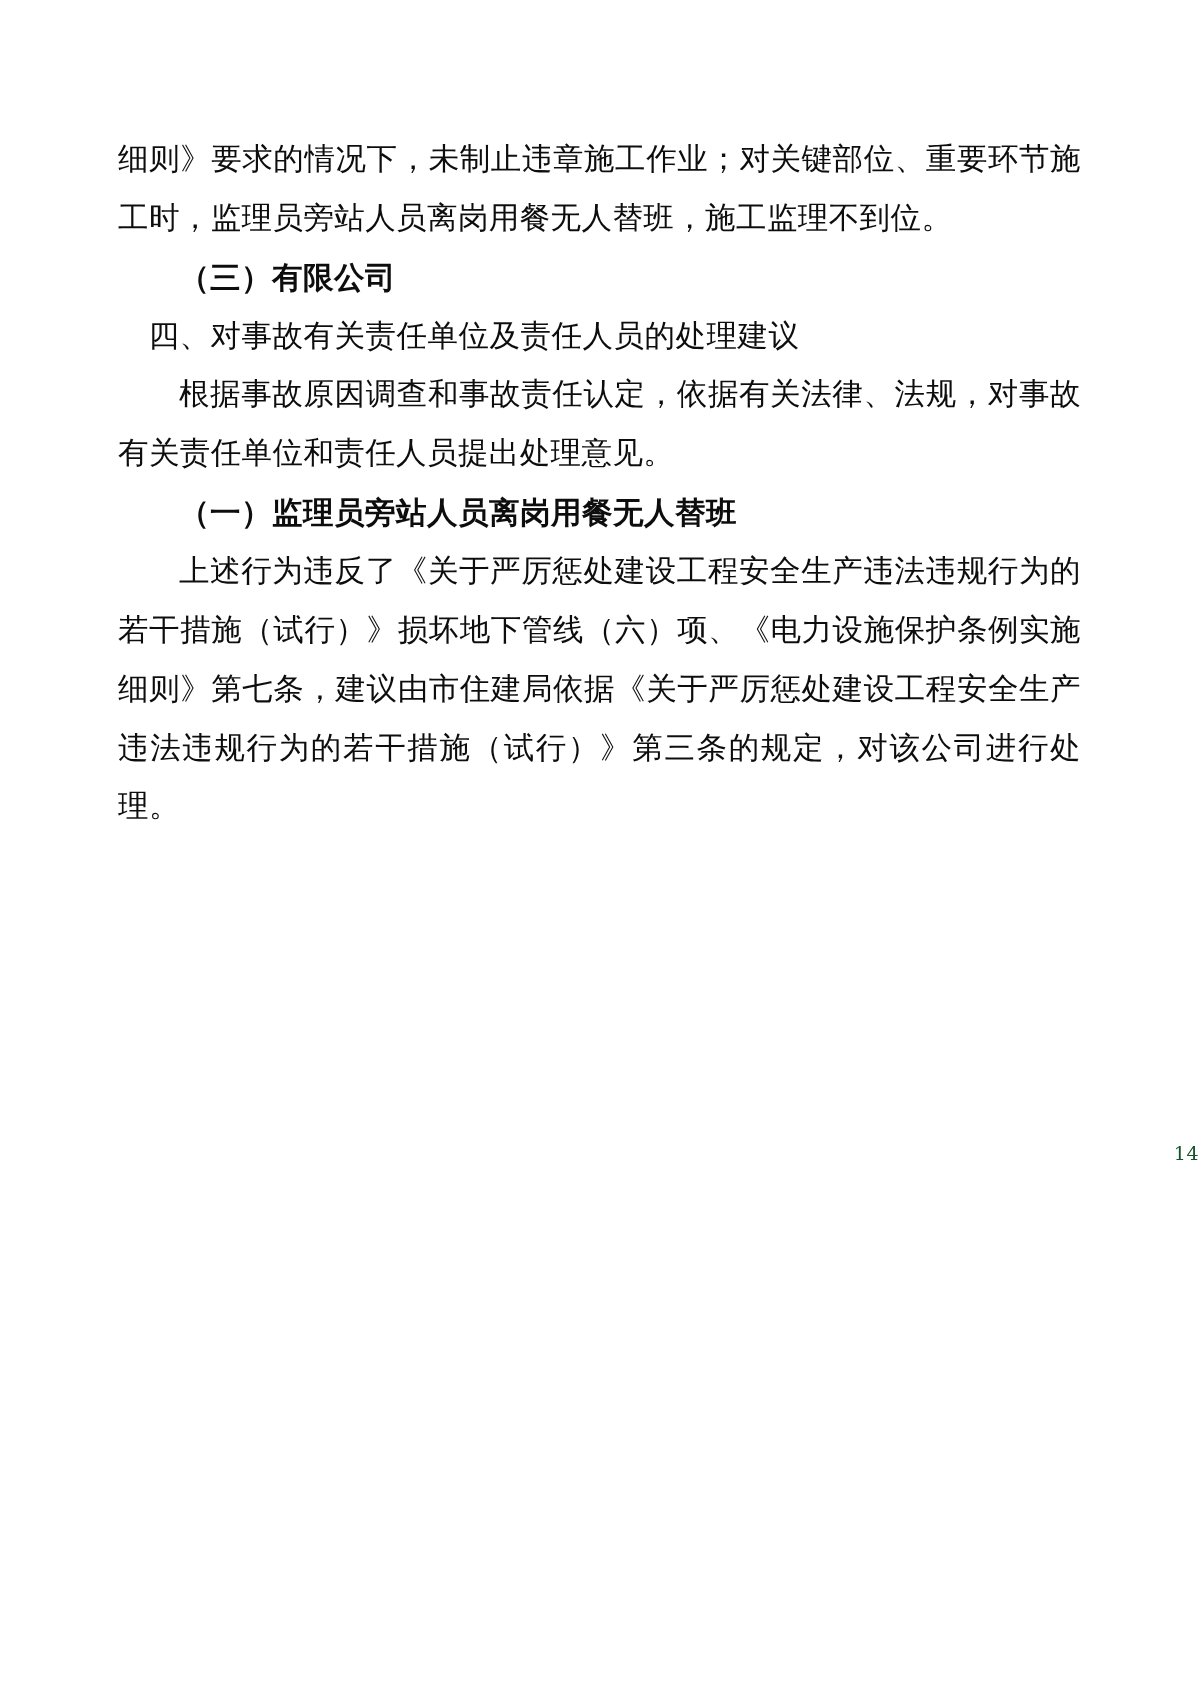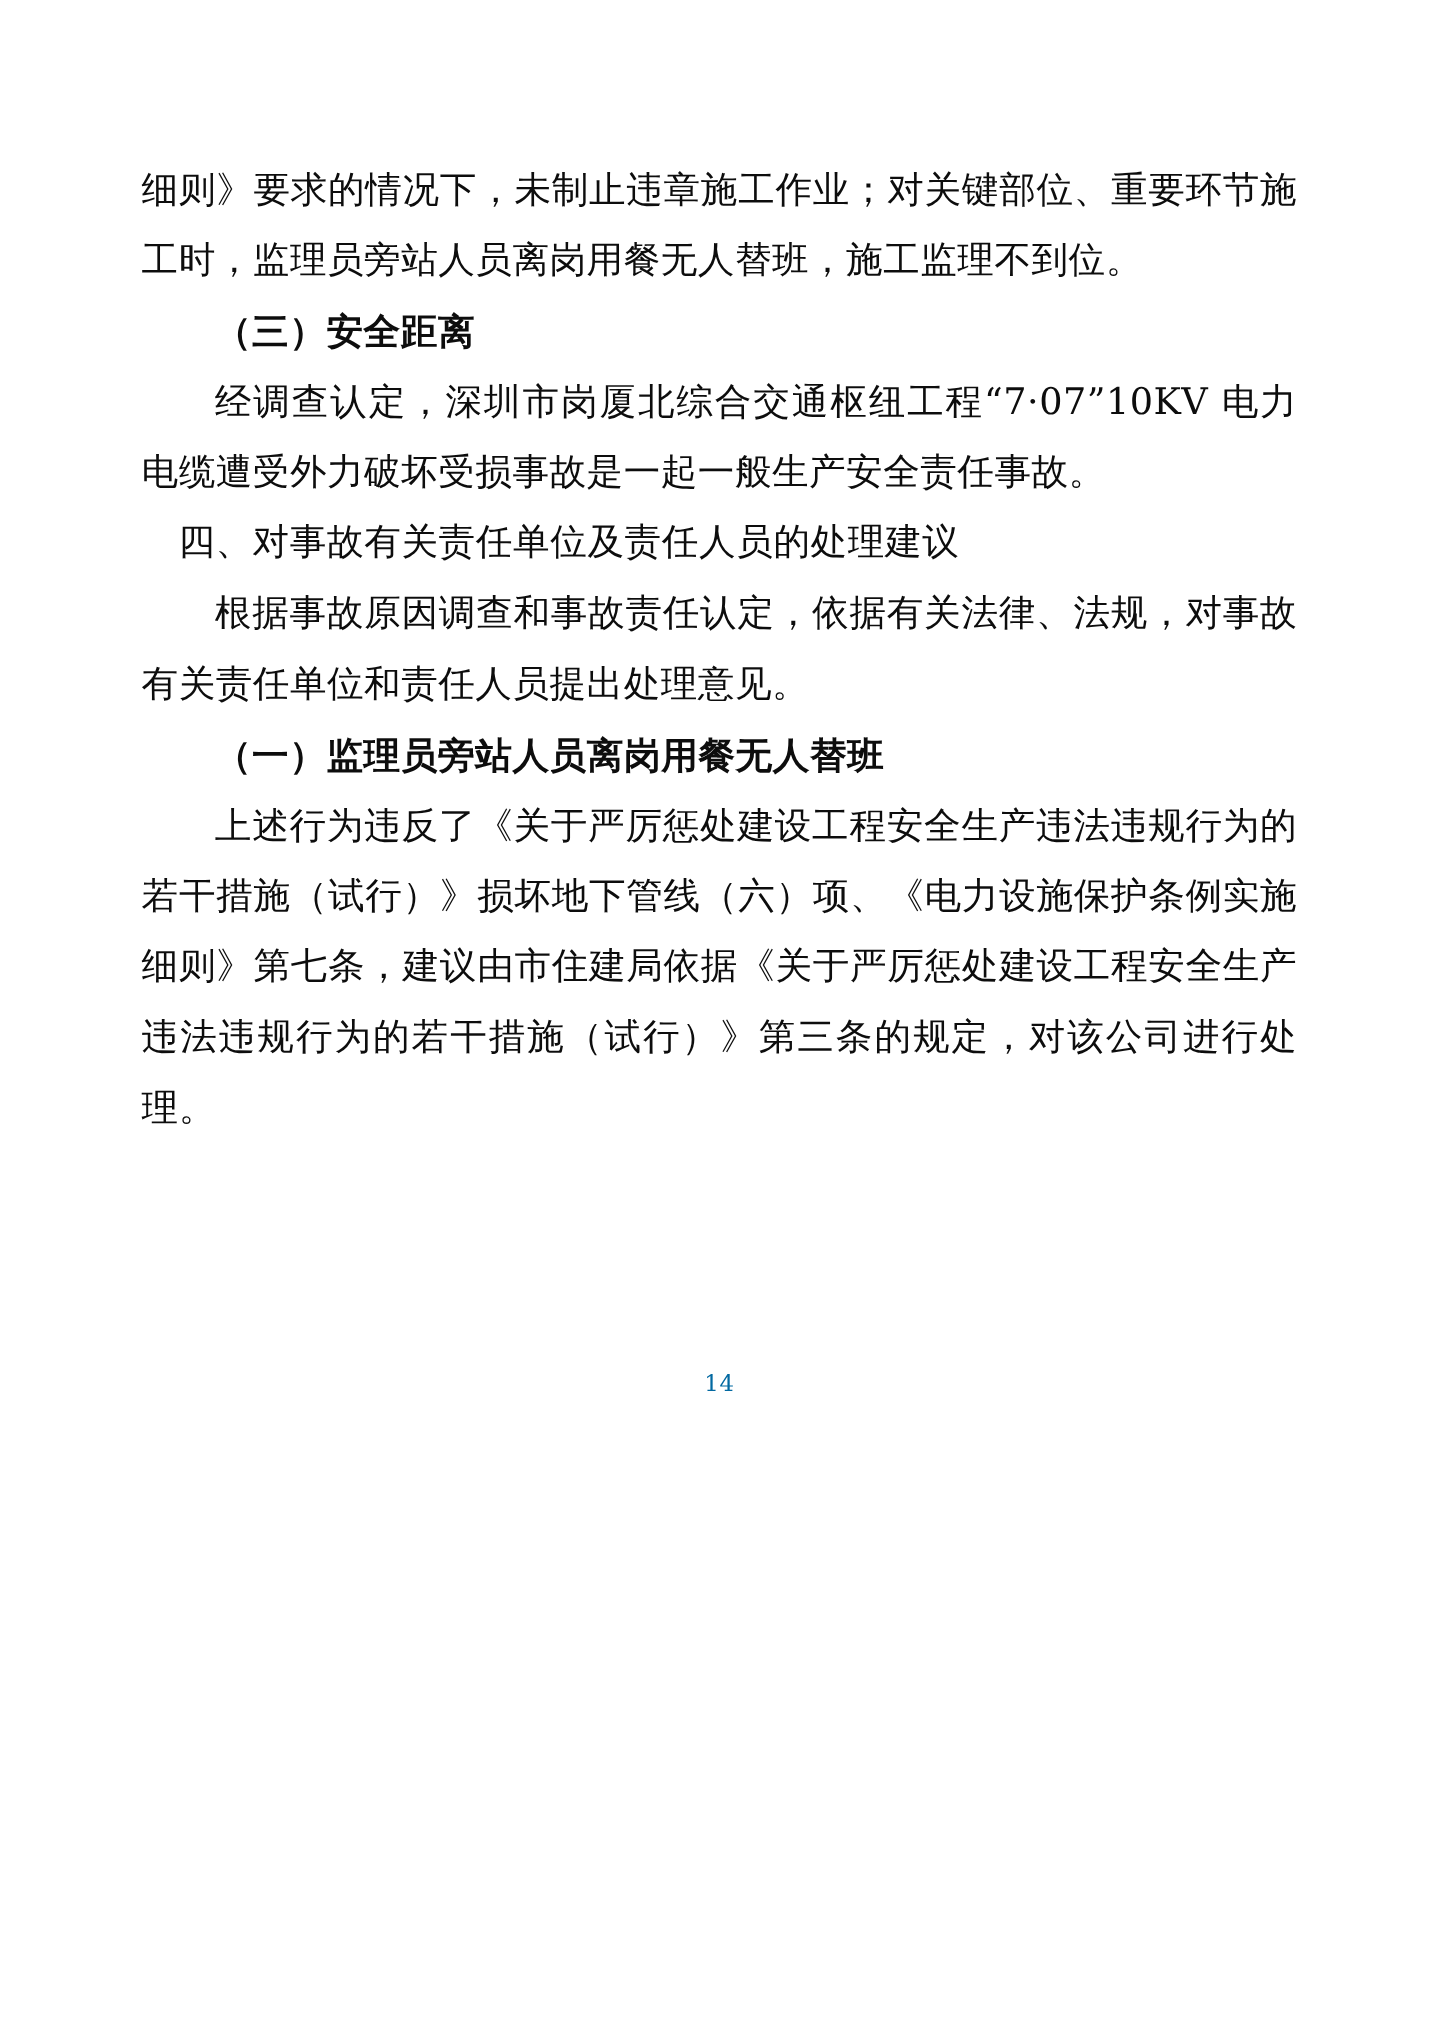--- a/index.html
+++ b/index.html
@@ -42,34 +42,33 @@
   .heading-major {
     font-weight: normal;
     text-indent: 1em;
     letter-spacing: 0.5px;
   }
   .pagenum {
     position: absolute;
     left: 0;
     right: 0;
     bottom: 52px;
-    text-align: center;
+    text-align: right;
     font-size: 19px;
     font-family: "DejaVu Serif", "Liberation Serif", serif;
-    color: #0369a1;
+    color: #14532d;
     letter-spacing: 0.5px;
   }
 </style>
 </head>
 <body>
 
 <div class="page">
   <div class="doc-body">
     <p class="noindent">细则》要求的情况下，未制止违章施工作业；对关键部位、重要环节施工时，监理员旁站人员离岗用餐无人替班，施工监理不到位。</p>
-    <p class="heading">（三）安全距离</p>
-    <p class="para">经调查认定，深圳市岗厦北综合交通枢纽工程“7·07”10KV 电力电缆遭受外力破坏受损事故是一起一般生产安全责任事故。</p>
+    <p class="heading">（三）有限公司</p>
     <p class="heading-major">四、对事故有关责任单位及责任人员的处理建议</p>
     <p class="para">根据事故原因调查和事故责任认定，依据有关法律、法规，对事故有关责任单位和责任人员提出处理意见。</p>
     <p class="heading">（一）监理员旁站人员离岗用餐无人替班</p>
     <p class="para">上述行为违反了《关于严厉惩处建设工程安全生产违法违规行为的若干措施（试行）》损坏地下管线（六）项、《电力设施保护条例实施细则》第七条，建议由市住建局依据《关于严厉惩处建设工程安全生产违法违规行为的若干措施（试行）》第三条的规定，对该公司进行处理。</p>
   </div>
   <div class="pagenum">14</div>
 </div>
 
 </body></html>

